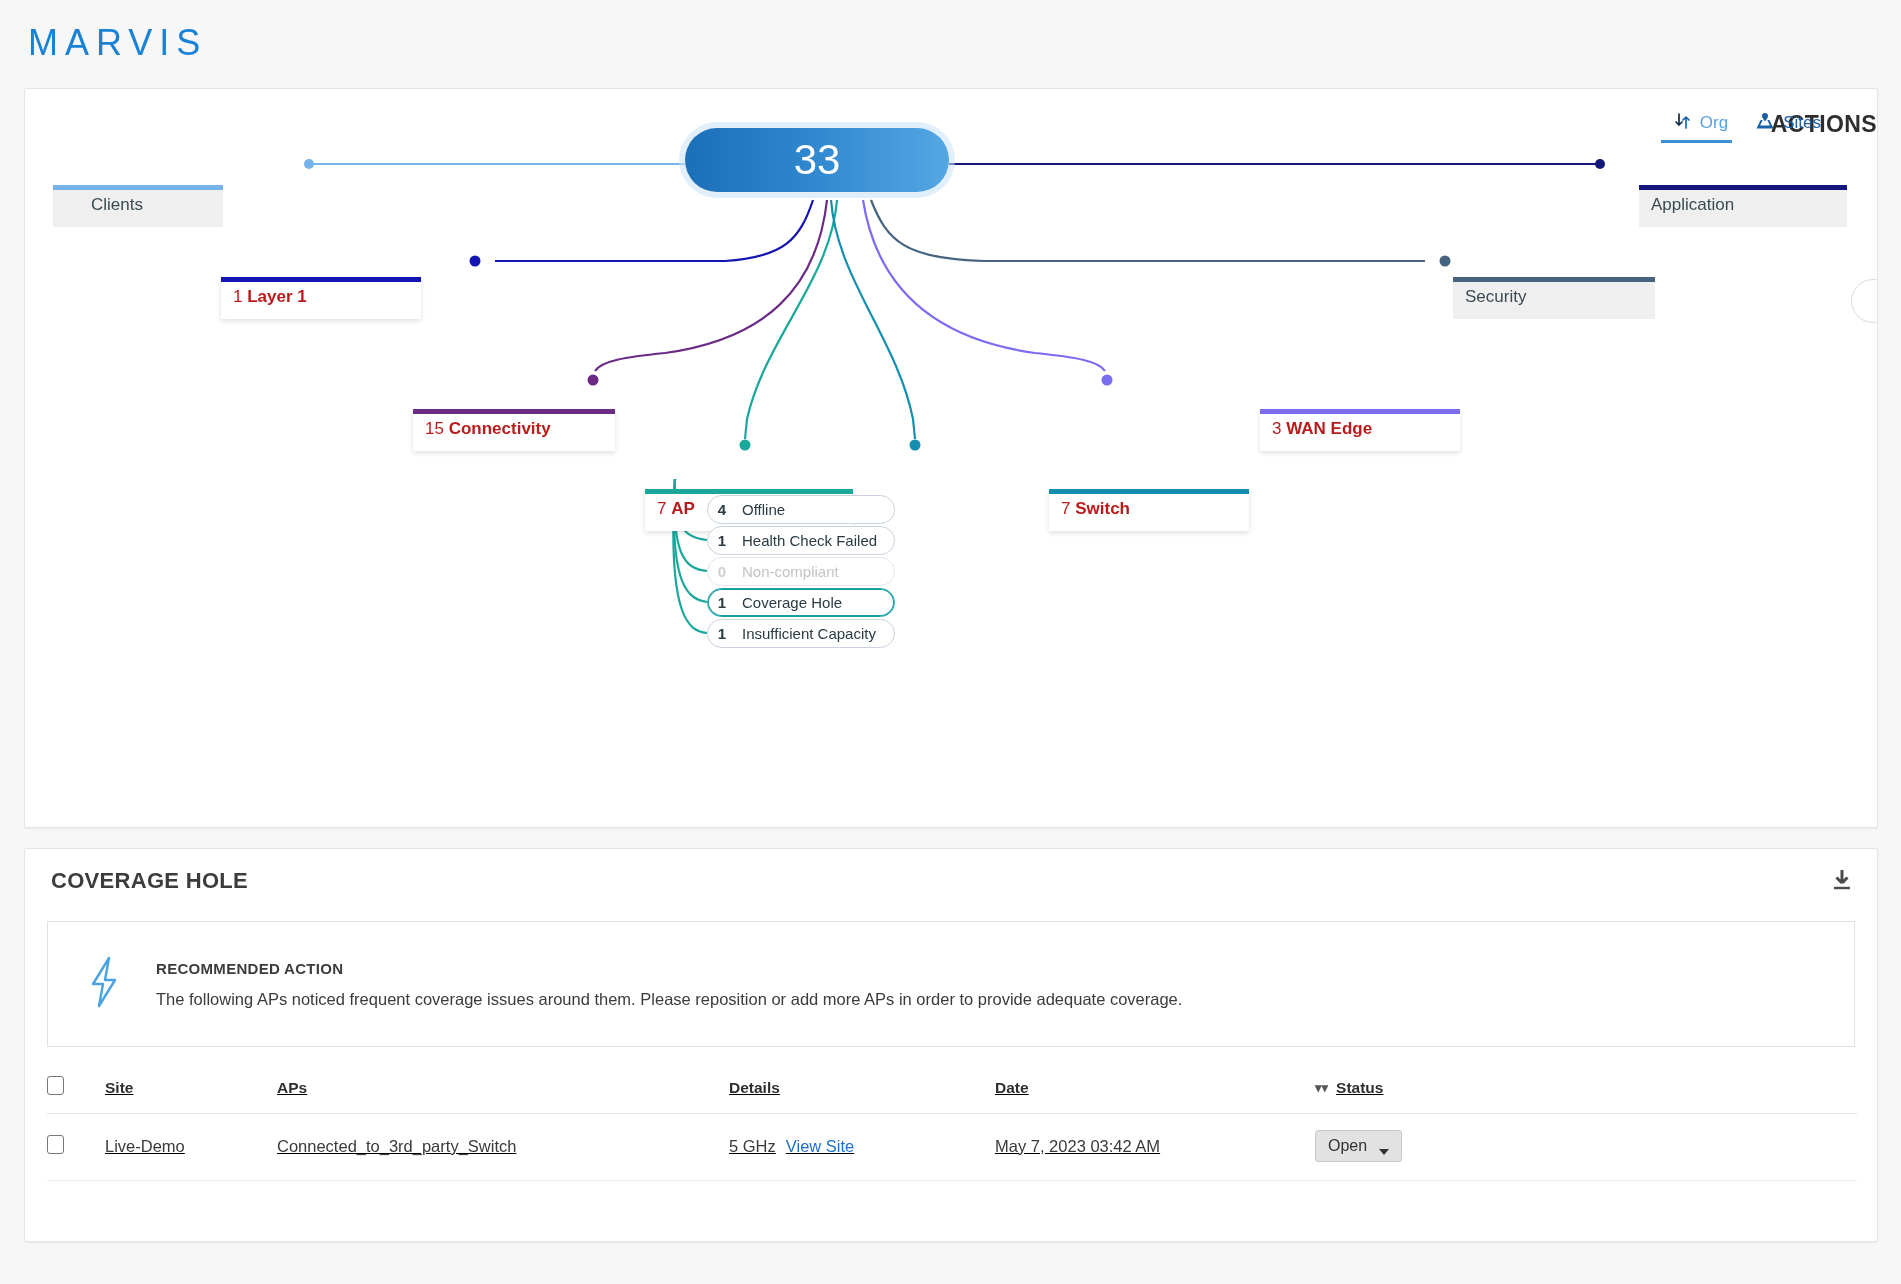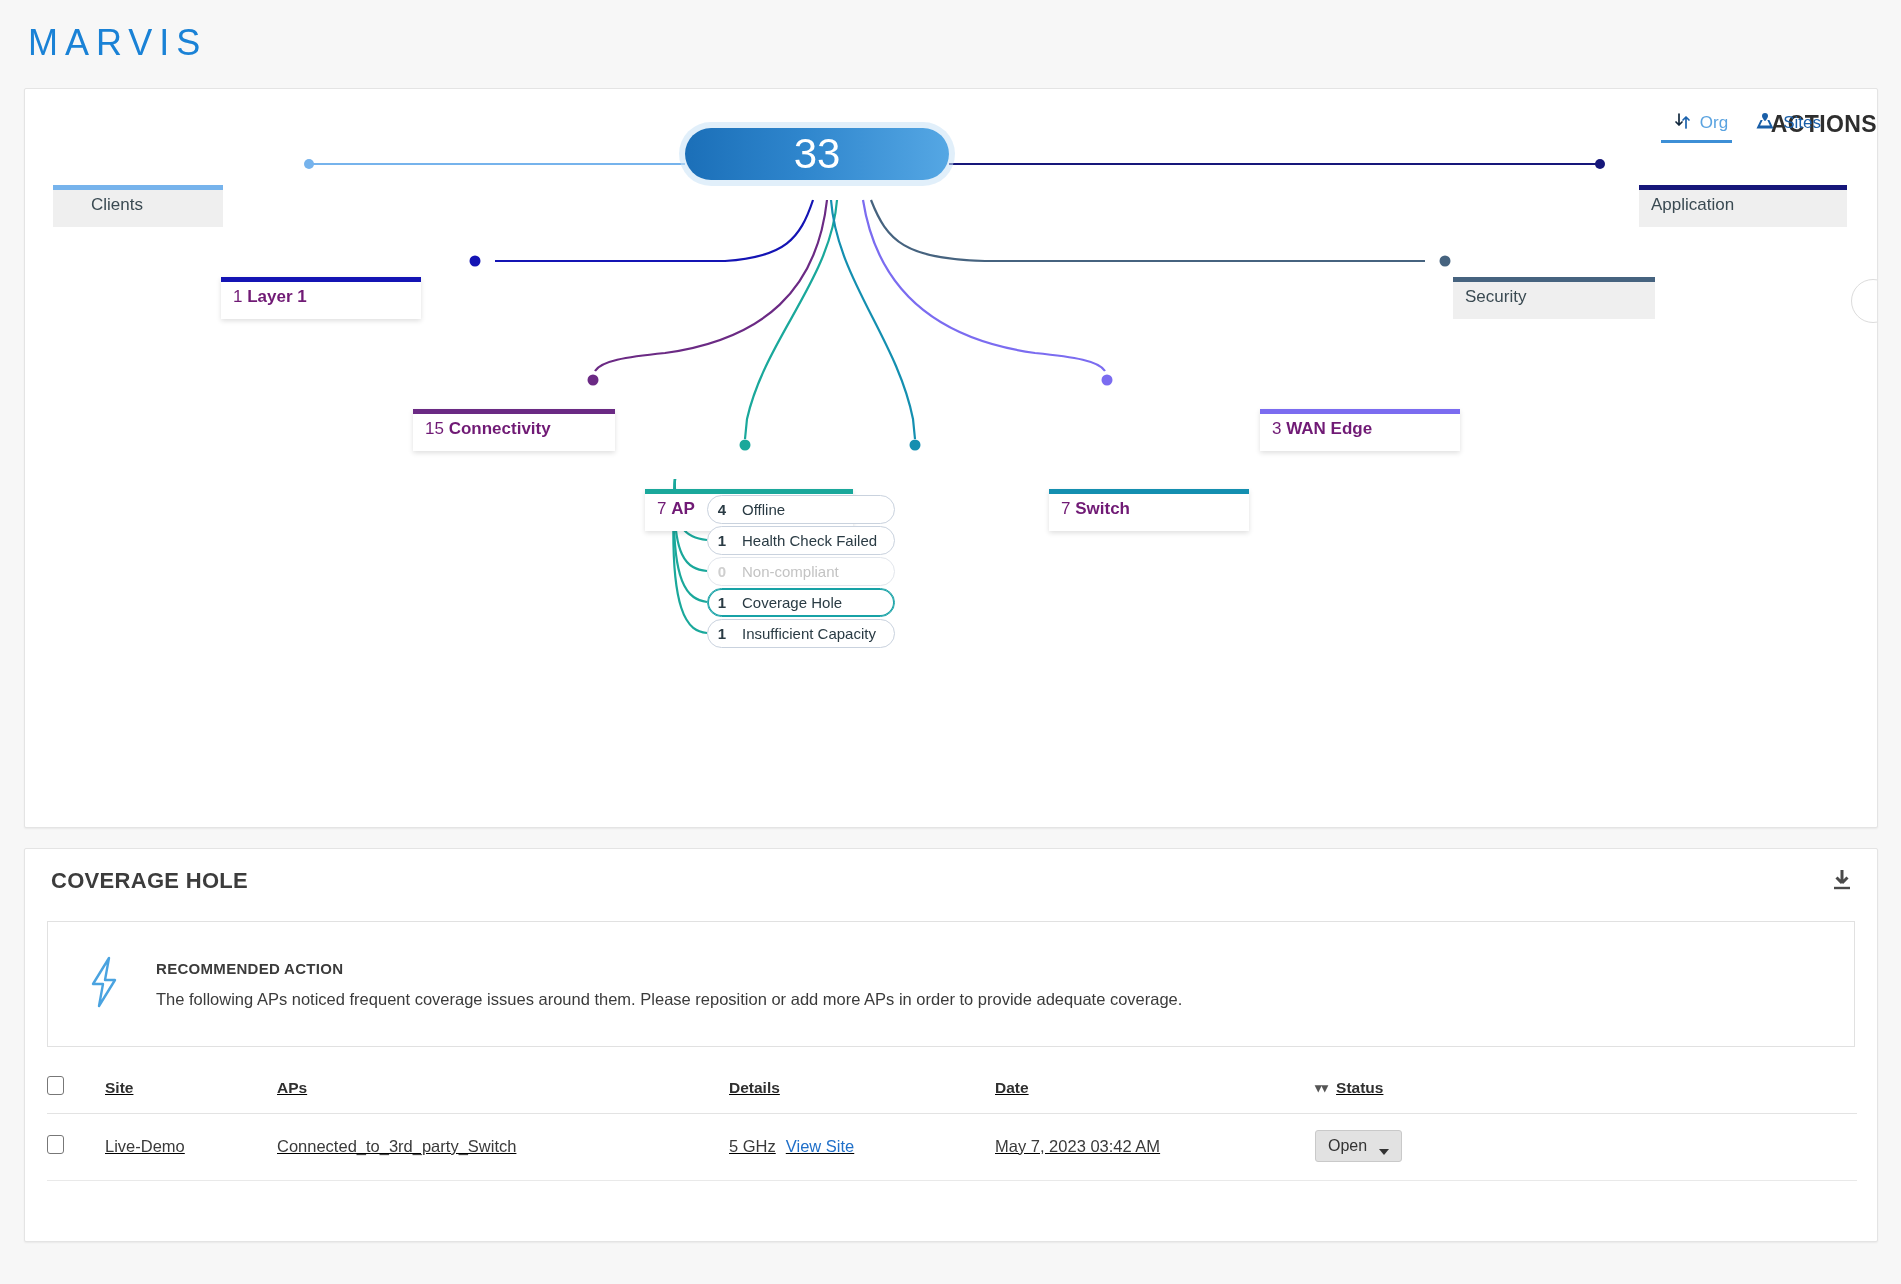--- a/index.html
+++ b/index.html
@@ -42,32 +42,32 @@
     content:""; position:absolute; left:-12px; right:-4px; bottom:0; height:3px; background:#3d8fd6;
   }
   .scope-item.inactive .lbl { color: #1a5fa8; }
 
   
   .links { position: absolute; left:0; top:0; width:1854px; height:740px; pointer-events:none; }
 
   
   .hub {
     position: absolute; left: 660px; top: 39px;
-    width: 264px; height: 52px;
+    width: 264px; height: 64px;
     border-radius: 36px;
     background: linear-gradient(90deg,#1b6fb8 0%,#2f86cd 45%,#55a7e4 100%);
     box-shadow: 0 0 0 6px rgba(200,226,246,.55);
     display: flex; align-items: center; justify-content: center;
     color: #fff; font-size: 42px; font-weight: 400; cursor: pointer;
   }
 
   
   .node {
     position: absolute; padding: 10px 12px 12px 12px;
-    font-size: 17px; color: #701a75; cursor: pointer;
+    font-size: 17px; color: #b91c1c; cursor: pointer;
     background: #fff; box-shadow: 0 2px 5px rgba(0,0,0,.13);
   }
   .node.empty { background: #efefef; box-shadow: none; color: #3a4a52; }
   .node .bar { position: absolute; left: 0; right: 0; top: 0; height: 5px; }
   .node .cnt { font-weight: 400; }
   .node .nm { font-weight: 700; }
   .node.empty .nm { font-weight: 400; }
 
   
   .subitem {

